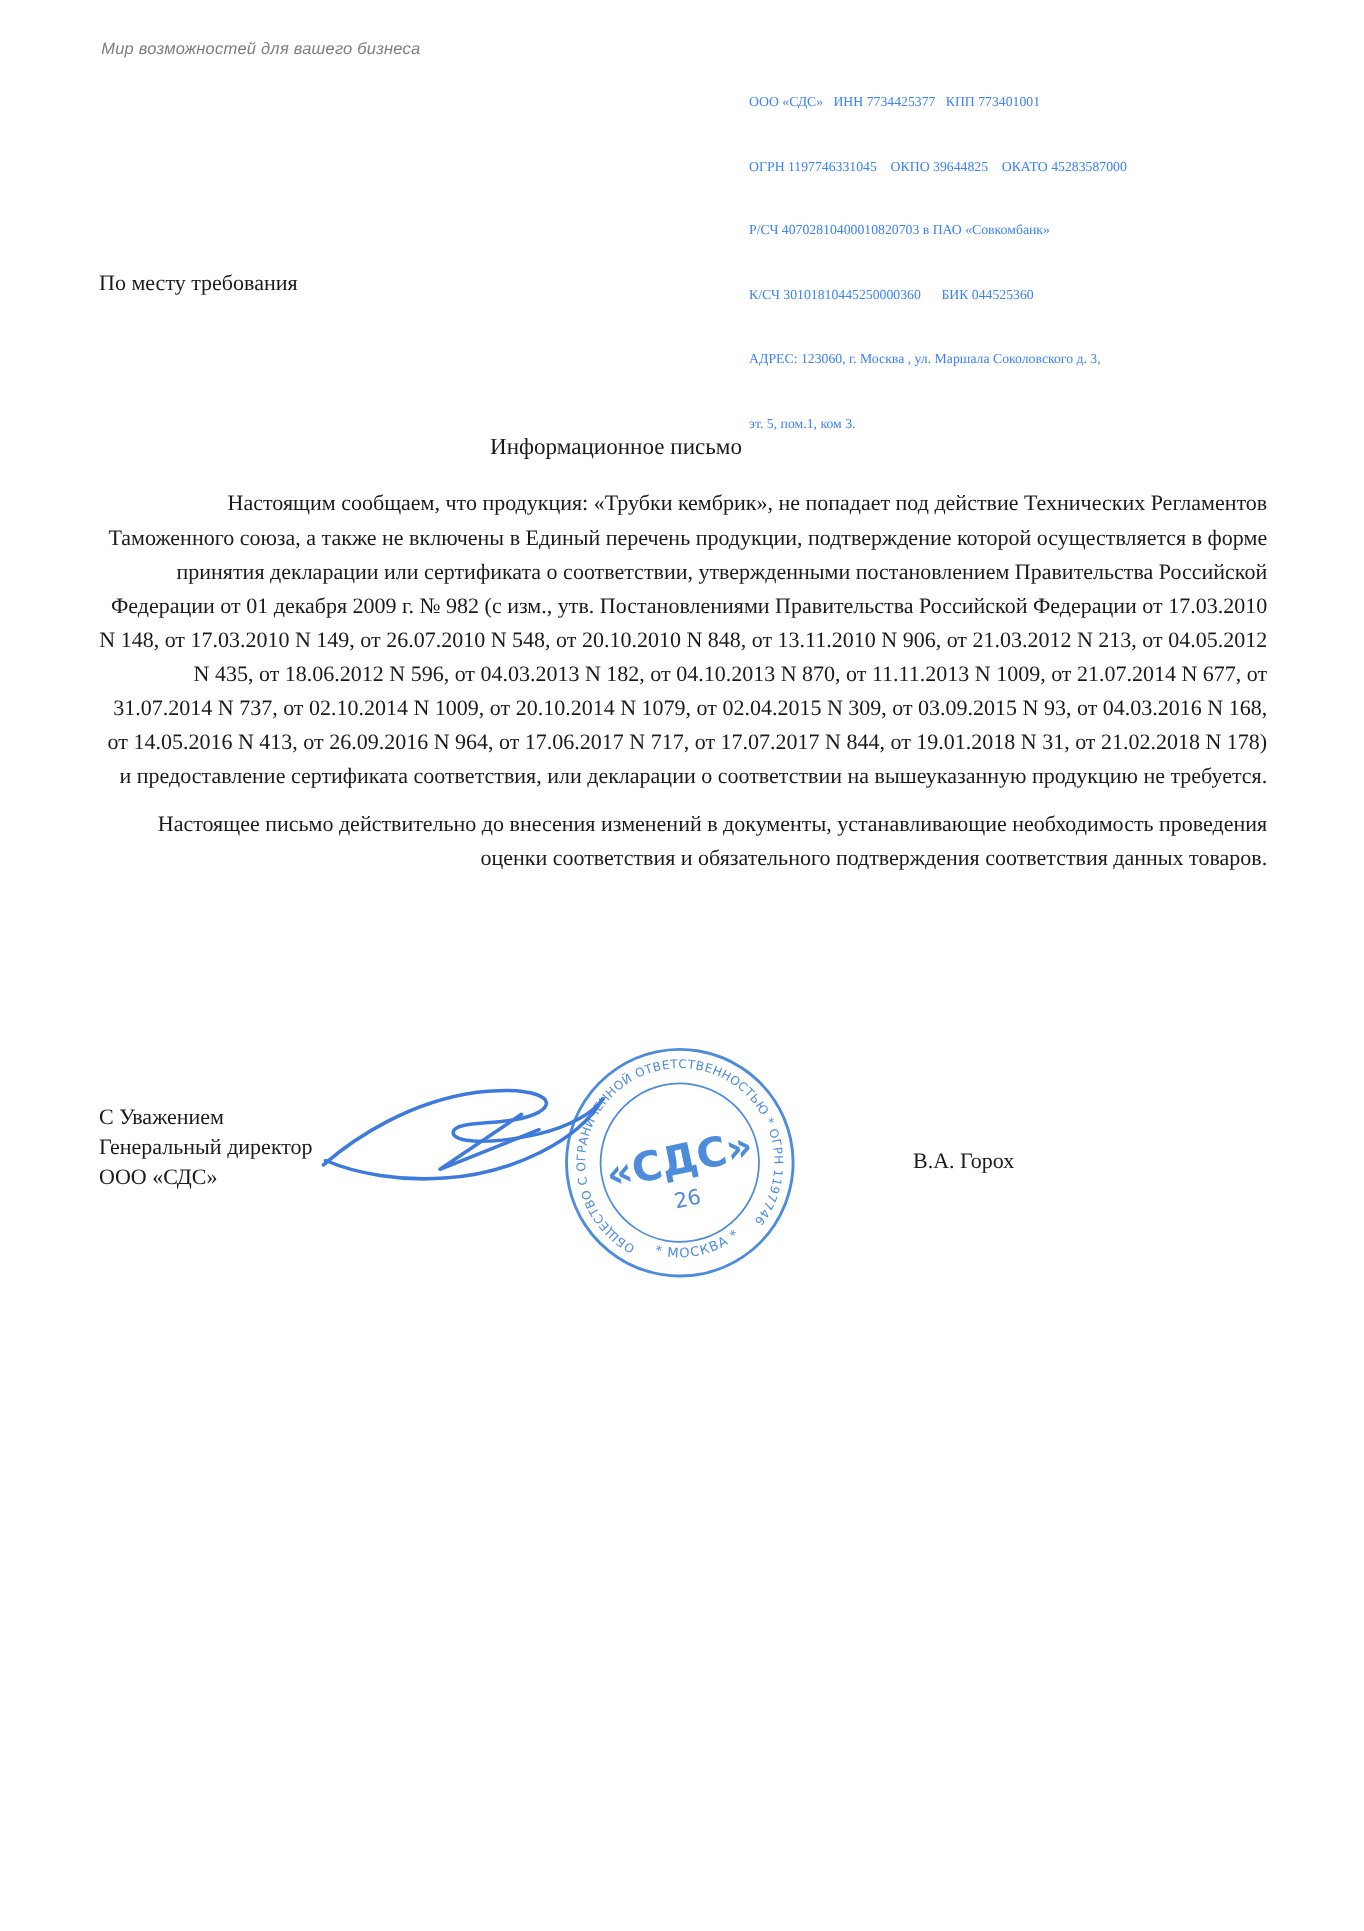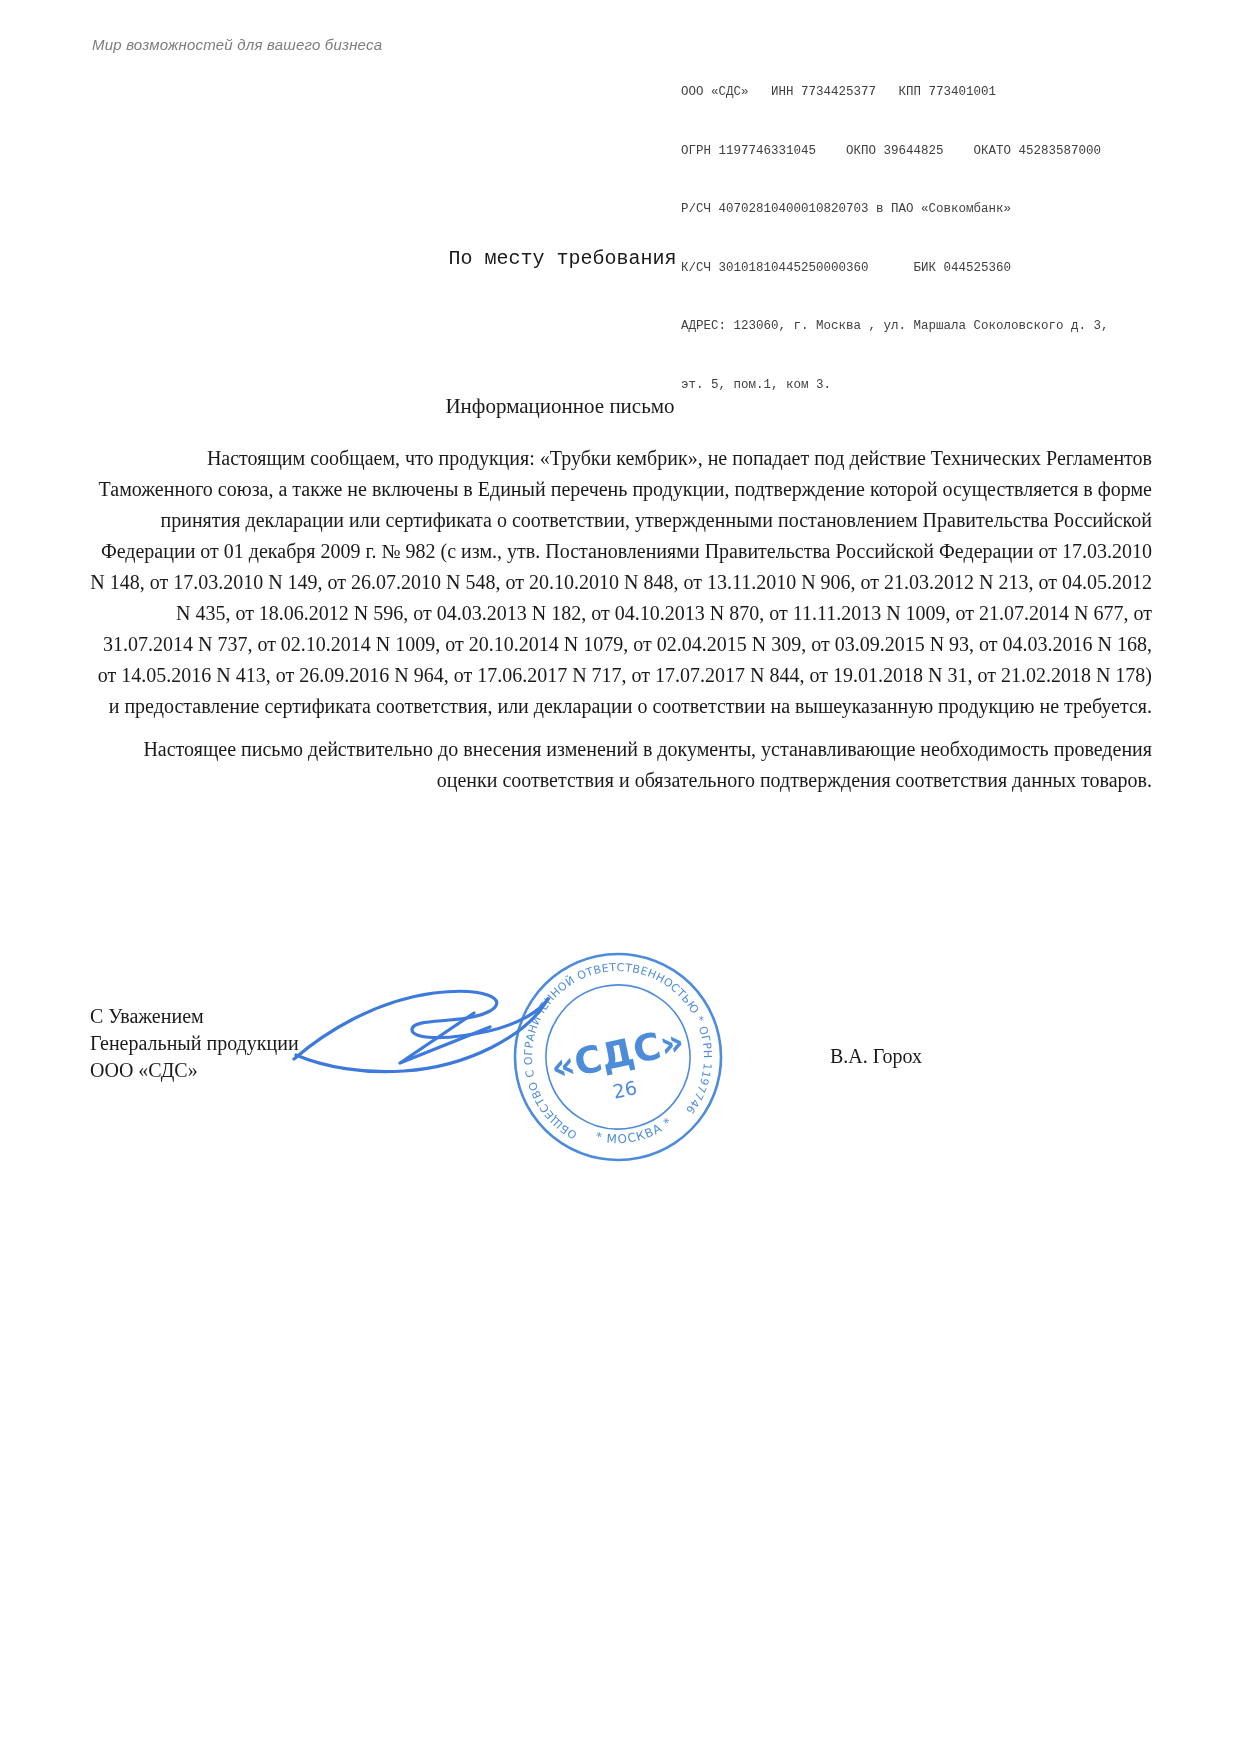--- a/index.html
+++ b/index.html
@@ -37,36 +37,35 @@
     font-family: "Liberation Sans", sans-serif;
     font-size: 15px;
     color: #7d7d7d;
     letter-spacing: 0.2px;
     font-style: italic;
   }
   .company-details {
     position: absolute;
     left: 681px;
     top: 44px;
-    font-family: Liberation Mono, monospace;
+    font-family: Liberation Serif, serif;
     font-size: 12.5px;
     line-height: 19.5px;
-    color: #404040;
+    color: #3b82f6;
     white-space: pre-wrap;
   }
 
   
   .recipient-line {
     position: absolute;
     top: 247px;
     left: 90px;
     width: 945px;
-    text-align: center;
+    text-align: left;
     font-size: 20px;
-    font-family: Liberation Mono, monospace;
   }
   .reference-line {
     position: absolute;
     top: 293px;
     left: 90px;
     width: 945px;
     text-align: right;
     font-size: 20px;
   }
 
@@ -148,21 +147,21 @@
 
   <div class="letter-body">
     <p class="indent">Настоящим сообщаем, что продукция: «Трубки кембрик», не попадает под действие Технических Регламентов Таможенного союза, а также не включены в Единый перечень продукции, подтверждение которой осуществляется в форме принятия декларации или сертификата о соответствии, утвержденными постановлением Правительства Российской Федерации от 01 декабря 2009 г. № 982 (с изм., утв. Постановлениями Правительства Российской Федерации от 17.03.2010 N 148, от 17.03.2010 N 149, от 26.07.2010 N 548, от 20.10.2010 N 848, от 13.11.2010 N 906, от 21.03.2012 N 213, от 04.05.2012 N 435, от 18.06.2012 N 596, от 04.03.2013 N 182, от 04.10.2013 N 870, от 11.11.2013 N 1009, от 21.07.2014 N 677, от 31.07.2014 N 737, от 02.10.2014 N 1009, от 20.10.2014 N 1079, от 02.04.2015 N 309, от 03.09.2015 N 93, от 04.03.2016 N 168, от 14.05.2016 N 413, от 26.09.2016 N 964, от 17.06.2017 N 717, от 17.07.2017 N 844, от 19.01.2018 N 31, от 21.02.2018 N 178) и предоставление сертификата соответствия, или декларации о соответствии на вышеуказанную продукцию не требуется.</p>
     <p>Настоящее письмо действительно до внесения изменений в документы, устанавливающие необходимость проведения оценки соответствия и обязательного подтверждения соответствия данных товаров.</p>
   </div>
 
   <div class="signature-section">
 
     <div class="signature-text">
       <div>С Уважением</div>
-      <div>Генеральный продукции</div>
+      <div>Генеральный директор</div>
       <div>ООО «СДС»</div>
     </div>
 
     <svg class="signature-scribble" width="290" height="130" viewBox="0 0 290 130">
       <g fill="none" stroke="#2e6fd8" stroke-width="3.2" stroke-linecap="round" stroke-linejoin="round" opacity="0.92">
         <path d="M 12,86 C 42,60 92,28 152,20 C 202,14 228,26 208,38 C 182,52 132,44 130,56 C 129,66 162,68 207,58 C 237,51 258,38 266,26"></path>
         <path d="M 266,26 C 244,64 184,94 122,98 C 82,101 42,94 14,82"></path>
         <path d="M 192,40 L 118,90 L 208,54"></path>
       </g>
     </svg>

